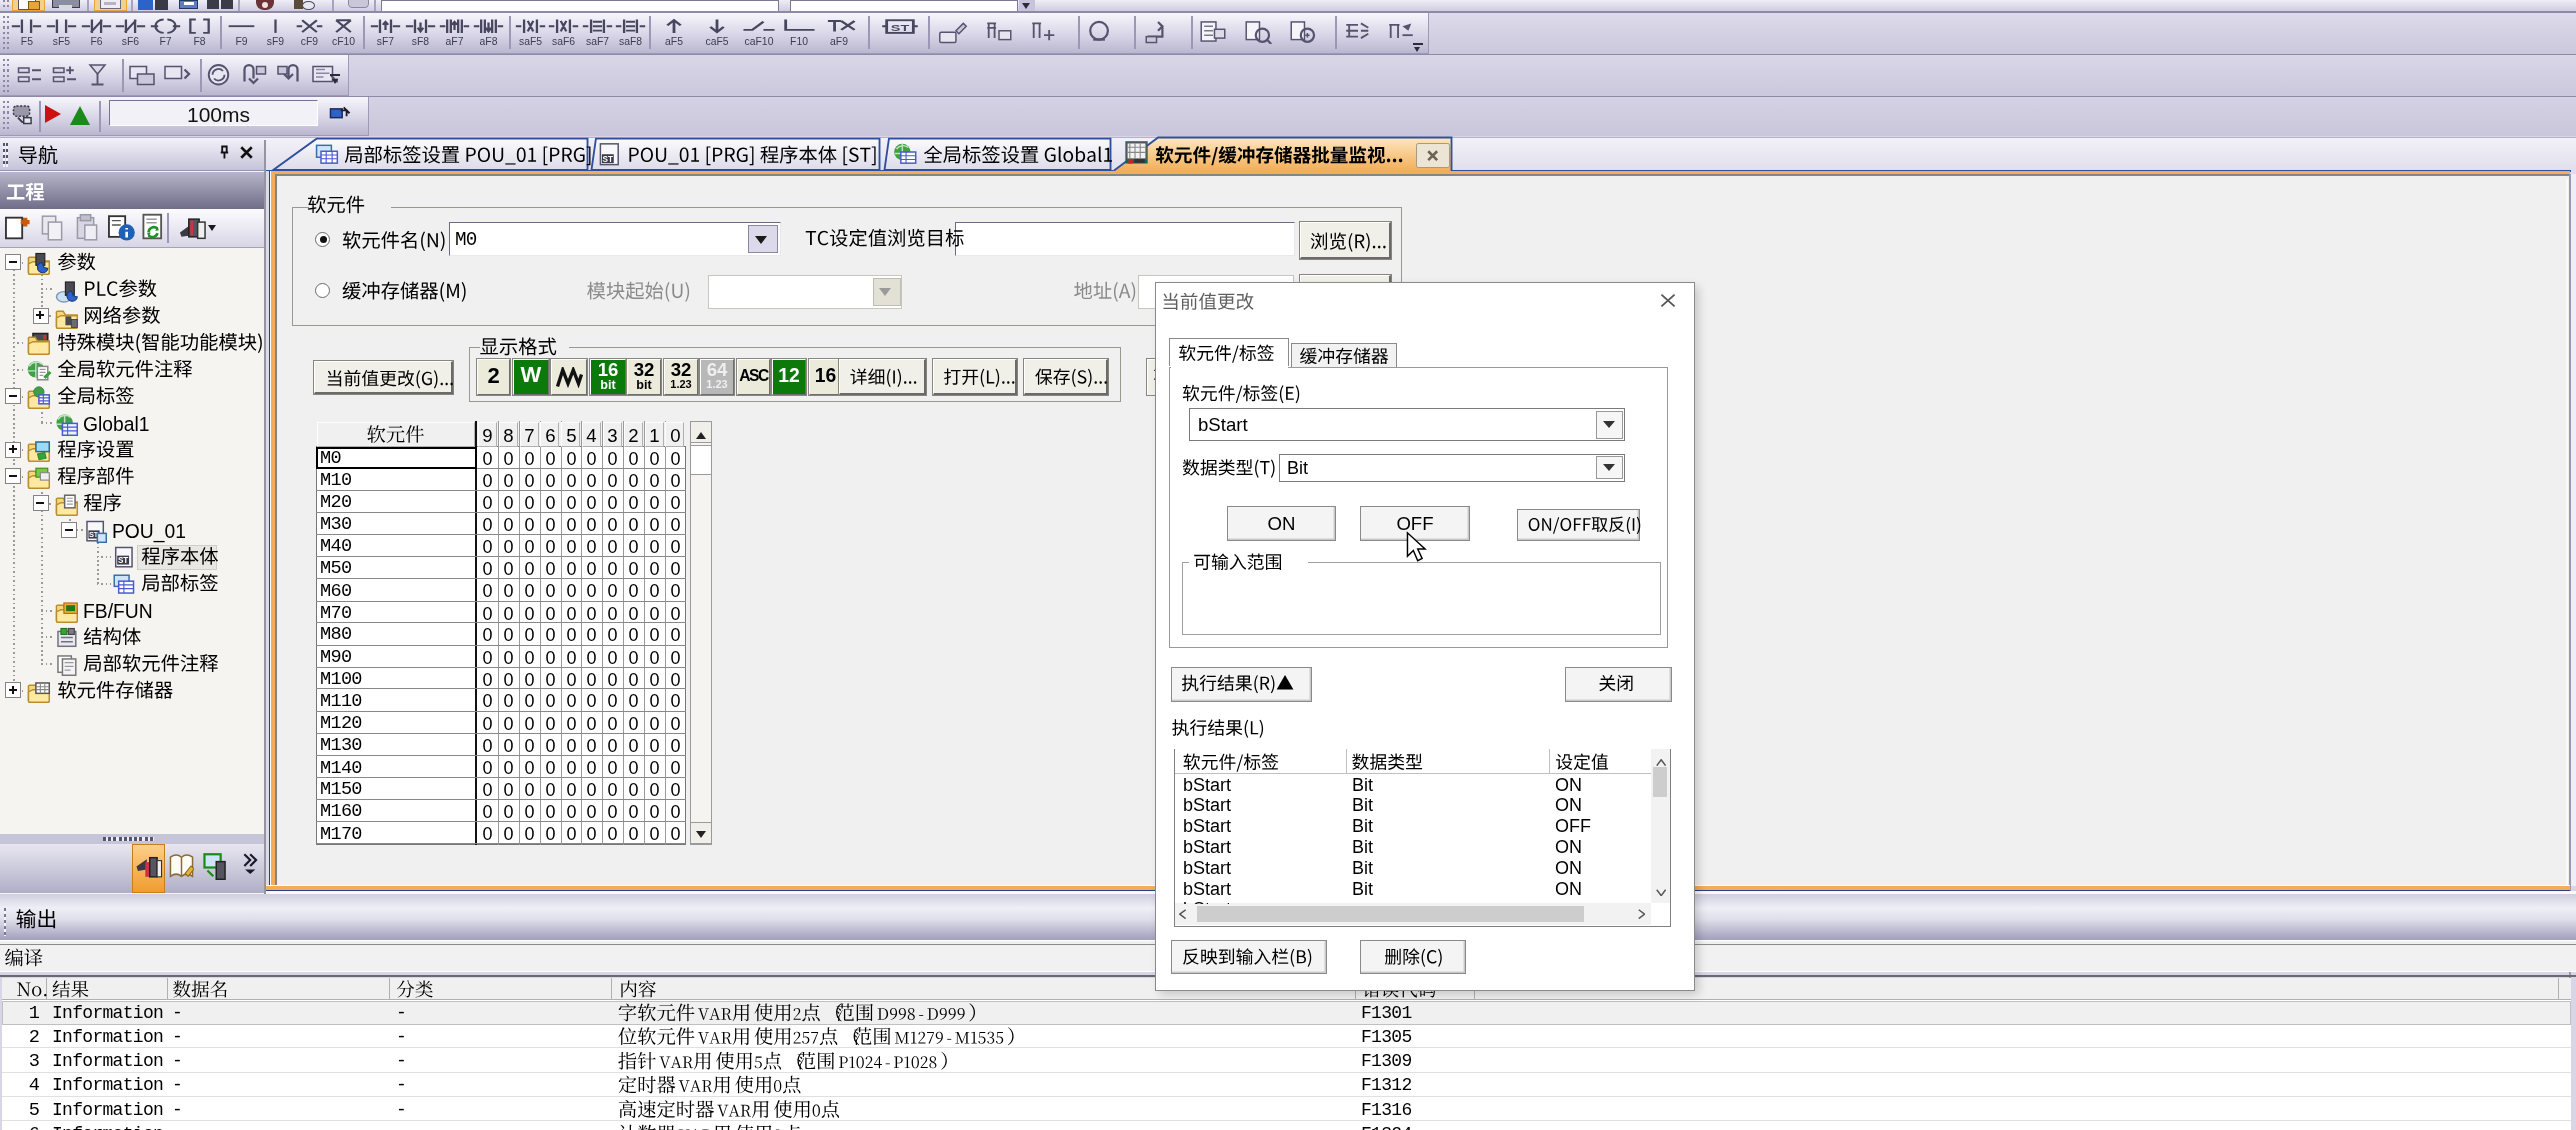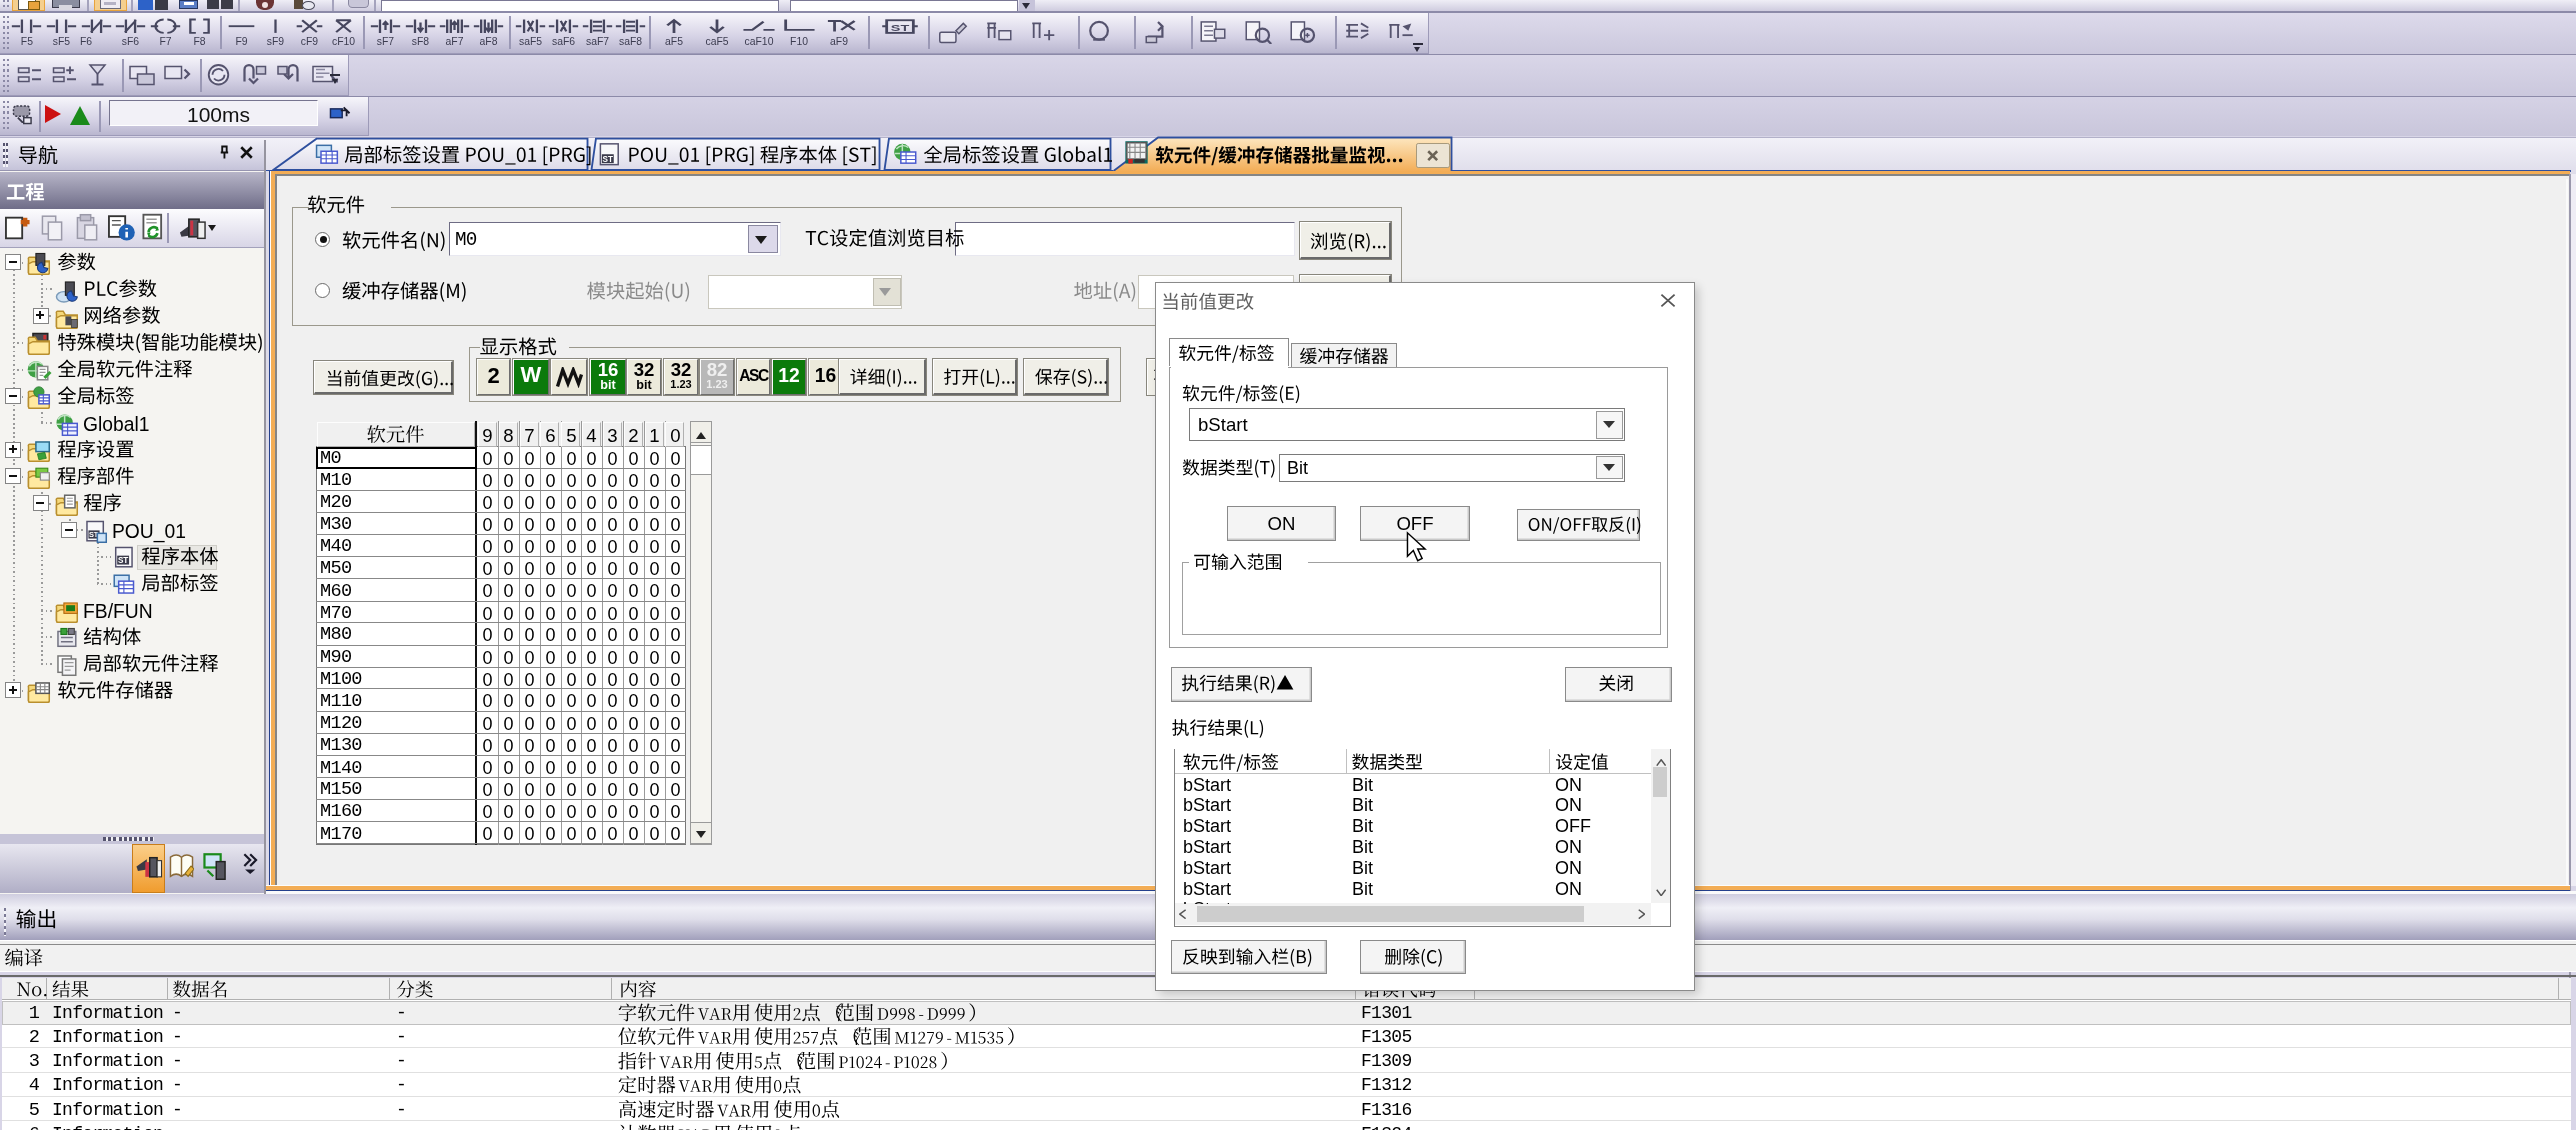--- a/index.html
+++ b/index.html
@@ -44,21 +44,21 @@
         <path d="M2 11 H11 M25 11 H34 M13 2 V20 M23 2 V20" stroke="#46465e" stroke-width="2.5" fill="none"></path>
       </svg></div>
     <div style="position:absolute;left:10.4px;top:36px;font:normal 10.4px 'Liberation Sans', sans-serif;color:#3c3c50;letter-spacing:0;line-height:12px;white-space:pre;width:33px;text-align:center;">F5</div>
     <div style="position:absolute;left:45px;top:18px;width:33px;height:16.4px;"><svg width="33" height="16.4" viewBox="0 0 36 22" preserveAspectRatio="none">
         <path d="M2 11 H11 M25 11 H34 M13 2 V20 M23 2 V20" stroke="#46465e" stroke-width="2.5" fill="none"></path>
       </svg></div>
     <div style="position:absolute;left:45px;top:36px;font:normal 10.4px 'Liberation Sans', sans-serif;color:#3c3c50;letter-spacing:0;line-height:12px;white-space:pre;width:33px;text-align:center;">sF5</div>
     <div style="position:absolute;left:80px;top:18px;width:33px;height:16.4px;"><svg width="33" height="16.4" viewBox="0 0 36 22" preserveAspectRatio="none">
         <path d="M2 11 H11 M25 11 H34 M13 2 V20 M23 2 V20 M12 19 L24 3" stroke="#46465e" stroke-width="2.5" fill="none"></path>
       </svg></div>
-    <div style="position:absolute;left:80px;top:36px;font:normal 10.4px 'Liberation Sans', sans-serif;color:#3c3c50;letter-spacing:0;line-height:12px;white-space:pre;width:33px;">F6</div>
+    <div style="position:absolute;left:80px;top:36px;font:normal 10.4px 'Liberation Sans', sans-serif;color:#3c3c50;letter-spacing:0;line-height:12px;white-space:pre;width:33px;text-align:center;">F6</div>
     <div style="position:absolute;left:114px;top:18px;width:33px;height:16.4px;"><svg width="33" height="16.4" viewBox="0 0 36 22" preserveAspectRatio="none">
         <path d="M2 11 H11 M25 11 H34 M13 2 V20 M23 2 V20 M12 19 L24 3" stroke="#46465e" stroke-width="2.5" fill="none"></path>
       </svg></div>
     <div style="position:absolute;left:114px;top:36px;font:normal 10.4px 'Liberation Sans', sans-serif;color:#3c3c50;letter-spacing:0;line-height:12px;white-space:pre;width:33px;text-align:center;">sF6</div>
     <div style="position:absolute;left:149px;top:18px;width:33px;height:16.4px;"><svg width="33" height="16.4" viewBox="0 0 36 22" preserveAspectRatio="none">
         <path d="M2 11 H10 M26 11 H34 M16 2 A9 9 0 0 0 16 20 M20 2 A9 9 0 0 1 20 20" stroke="#46465e" stroke-width="2.5" fill="none"></path>
       </svg></div>
     <div style="position:absolute;left:149px;top:36px;font:normal 10.4px 'Liberation Sans', sans-serif;color:#3c3c50;letter-spacing:0;line-height:12px;white-space:pre;width:33px;text-align:center;">F7</div>
     <div style="position:absolute;left:183px;top:18px;width:33px;height:16.4px;"><svg width="33" height="16.4" viewBox="0 0 36 22" preserveAspectRatio="none">
         <path d="M14 2 H8 V20 H14 M22 2 H28 V20 H22" stroke="#46465e" stroke-width="2.5" fill="none"></path>
@@ -371,21 +371,21 @@
     <div style="position:absolute;left:590px;top:359px;width:36px;height:36px;background:#0b7a0b;border-top:1.5px solid #fdfdfd;border-left:1.5px solid #fdfdfd;border-right:1.5px solid #6e6e6e;border-bottom:1.5px solid #6e6e6e;outline:0.7px solid #8a887e;"></div>
     <div style="position:absolute;left:590px;top:359px;font:bold 18.6px 'Liberation Sans', sans-serif;color:#fff;letter-spacing:0;line-height:22px;white-space:pre;width:36px;text-align:center;">16</div>
     <div style="position:absolute;left:590px;top:378px;font:bold 12.6px 'Liberation Sans', sans-serif;color:#fff;letter-spacing:0;line-height:15px;white-space:pre;width:36px;text-align:center;">bit</div>
     <div style="position:absolute;left:627px;top:359px;width:34px;height:36px;background:#eceadb;border-top:1.5px solid #fdfdfd;border-left:1.5px solid #fdfdfd;border-right:1.5px solid #6e6e6e;border-bottom:1.5px solid #6e6e6e;outline:0.7px solid #8a887e;"></div>
     <div style="position:absolute;left:627px;top:359px;font:bold 18.6px 'Liberation Sans', sans-serif;color:#000;letter-spacing:0;line-height:22px;white-space:pre;width:34px;text-align:center;">32</div>
     <div style="position:absolute;left:627px;top:378px;font:bold 12.6px 'Liberation Sans', sans-serif;color:#000;letter-spacing:0;line-height:15px;white-space:pre;width:34px;text-align:center;">bit</div>
     <div style="position:absolute;left:664px;top:359px;width:34px;height:36px;background:#eceadb;border-top:1.5px solid #fdfdfd;border-left:1.5px solid #fdfdfd;border-right:1.5px solid #6e6e6e;border-bottom:1.5px solid #6e6e6e;outline:0.7px solid #8a887e;"></div>
     <div style="position:absolute;left:664px;top:359px;font:bold 18.6px 'Liberation Sans', sans-serif;color:#000;letter-spacing:0;line-height:22px;white-space:pre;width:34px;text-align:center;">32</div>
     <div style="position:absolute;left:664px;top:378px;font:bold 11px 'Liberation Sans', sans-serif;color:#000;letter-spacing:0;line-height:13.4px;white-space:pre;width:34px;text-align:center;">1.23</div>
     <div style="position:absolute;left:700px;top:359px;width:34px;height:36px;background:#b8b8b8;border-top:1.5px solid #fdfdfd;border-left:1.5px solid #fdfdfd;border-right:1.5px solid #6e6e6e;border-bottom:1.5px solid #6e6e6e;outline:0.7px solid #8a887e;"></div>
-    <div style="position:absolute;left:700px;top:359px;font:bold 18.6px 'Liberation Sans', sans-serif;color:#efefef;letter-spacing:0;line-height:22px;white-space:pre;width:34px;text-align:center;">82</div>
+    <div style="position:absolute;left:700px;top:359px;font:bold 18.6px 'Liberation Sans', sans-serif;color:#efefef;letter-spacing:0;line-height:22px;white-space:pre;width:34px;text-align:center;">64</div>
     <div style="position:absolute;left:700px;top:378px;font:bold 11px 'Liberation Sans', sans-serif;color:#efefef;letter-spacing:0;line-height:13.4px;white-space:pre;width:34px;text-align:center;">1.23</div>
     <div style="position:absolute;left:737px;top:359px;width:33px;height:36px;background:#eceadb;border-top:1.5px solid #fdfdfd;border-left:1.5px solid #fdfdfd;border-right:1.5px solid #6e6e6e;border-bottom:1.5px solid #6e6e6e;outline:0.7px solid #8a887e;"></div>
     <div style="position:absolute;left:737px;top:367px;font:bold 15.6px 'Liberation Sans', sans-serif;color:#000;letter-spacing:-1.5px;line-height:18.6px;white-space:pre;width:33px;text-align:center;">ASC</div>
     <div style="position:absolute;left:772px;top:359px;width:34px;height:36px;background:#0b7a0b;border-top:1.5px solid #fdfdfd;border-left:1.5px solid #fdfdfd;border-right:1.5px solid #6e6e6e;border-bottom:1.5px solid #6e6e6e;outline:0.7px solid #8a887e;"></div>
     <div style="position:absolute;left:772px;top:364px;font:bold 19.3px 'Liberation Sans', sans-serif;color:#fff;letter-spacing:0;line-height:23px;white-space:pre;width:34px;text-align:center;">12</div>
     <div style="position:absolute;left:809px;top:359px;width:33px;height:36px;background:#eceadb;border-top:1.5px solid #fdfdfd;border-left:1.5px solid #fdfdfd;border-right:1.5px solid #6e6e6e;border-bottom:1.5px solid #6e6e6e;outline:0.7px solid #8a887e;"></div>
     <div style="position:absolute;left:809px;top:364px;font:bold 19.3px 'Liberation Sans', sans-serif;color:#000;letter-spacing:0;line-height:23px;white-space:pre;width:33px;text-align:center;">16</div>
     <div style="position:absolute;left:839px;top:359px;width:87px;height:36px;background:#f0efe8;border-top:1.5px solid #fff;border-left:1.5px solid #fff;border-right:2.2px solid #6a6a6a;border-bottom:2.2px solid #6a6a6a;outline:0.7px solid #88867c;"></div>
     <div style="position:absolute;left:933px;top:359px;width:84px;height:36px;background:#f0efe8;border-top:1.5px solid #fff;border-left:1.5px solid #fff;border-right:2.2px solid #6a6a6a;border-bottom:2.2px solid #6a6a6a;outline:0.7px solid #88867c;"></div>
     <div style="position:absolute;left:1024px;top:359px;width:84px;height:36px;background:#f0efe8;border-top:1.5px solid #fff;border-left:1.5px solid #fff;border-right:2.2px solid #6a6a6a;border-bottom:2.2px solid #6a6a6a;outline:0.7px solid #88867c;"></div>

